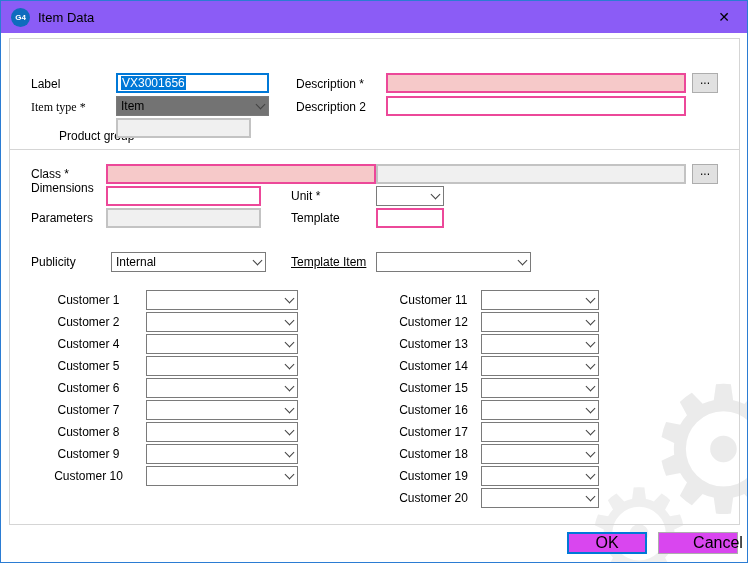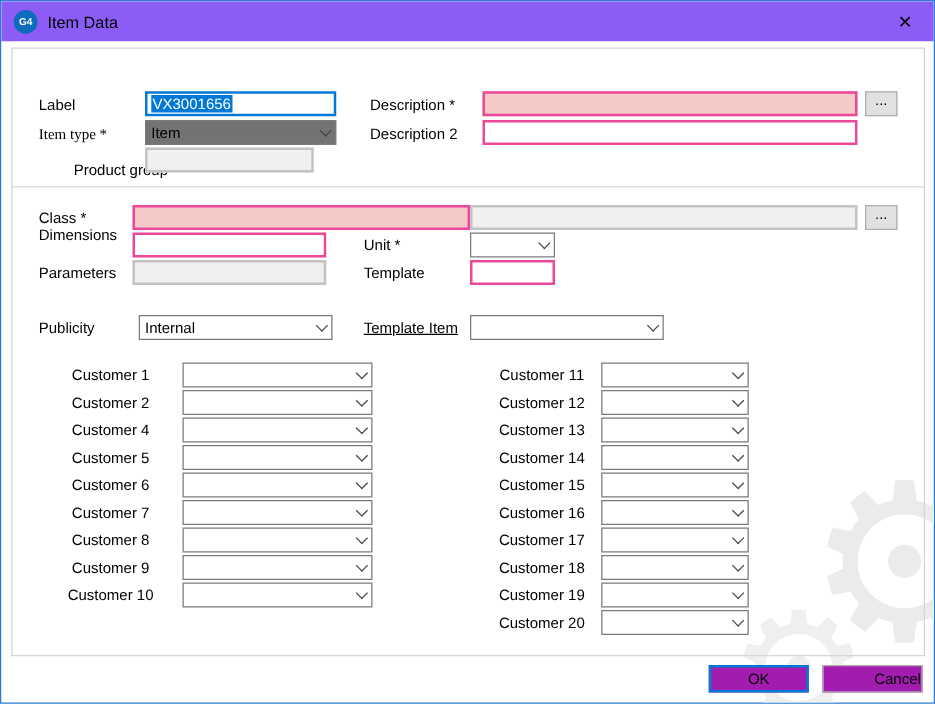--- a/index.html
+++ b/index.html
@@ -37,22 +37,22 @@
   .combo.abs { position:absolute; }
   .combo.gray { background:#737373; }
   .arrow { position:absolute; right:0; top:0; width:16px; height:100%;
            display:flex; align-items:center; justify-content:center; }
   .arrow::before { content:""; width:6px; height:6px; border-right:1px solid #424242;
                    border-bottom:1px solid #424242; transform:rotate(45deg); margin-top:-3px; }
 
   .browse { position:absolute; width:26px; height:20px; background:#e1e1e1; border:1px solid #adadad;
             display:flex; align-items:flex-start; justify-content:center; line-height:12px; font-size:12px; }
 
-  .btn { position:absolute; width:80px; height:22px; background:#a21caf; border:1px solid #adadad;
-         display:flex; align-items:center; justify-content:center; font-size:12px; }
+  .btn { position:absolute; width:80px; height:22px; background:#d946ef; border:1px solid #adadad;
+         display:flex; align-items:center; justify-content:center; font-size:16px; }
   .btn.default { border:2px solid #0078d7; }
 
   
   .cust-col { position:absolute; }
   .cust-row { display:flex; align-items:center; height:22px;text-align:center; }
   .cust-lbl { flex:0 0 auto; }
   .cust-col.left .cust-lbl { width:115px; }
   .cust-col.left .combo { width:152px; }
   .cust-col.right .cust-lbl { width:95px;margin-left:40px; }
   .cust-col.right .combo { width:158px; }

